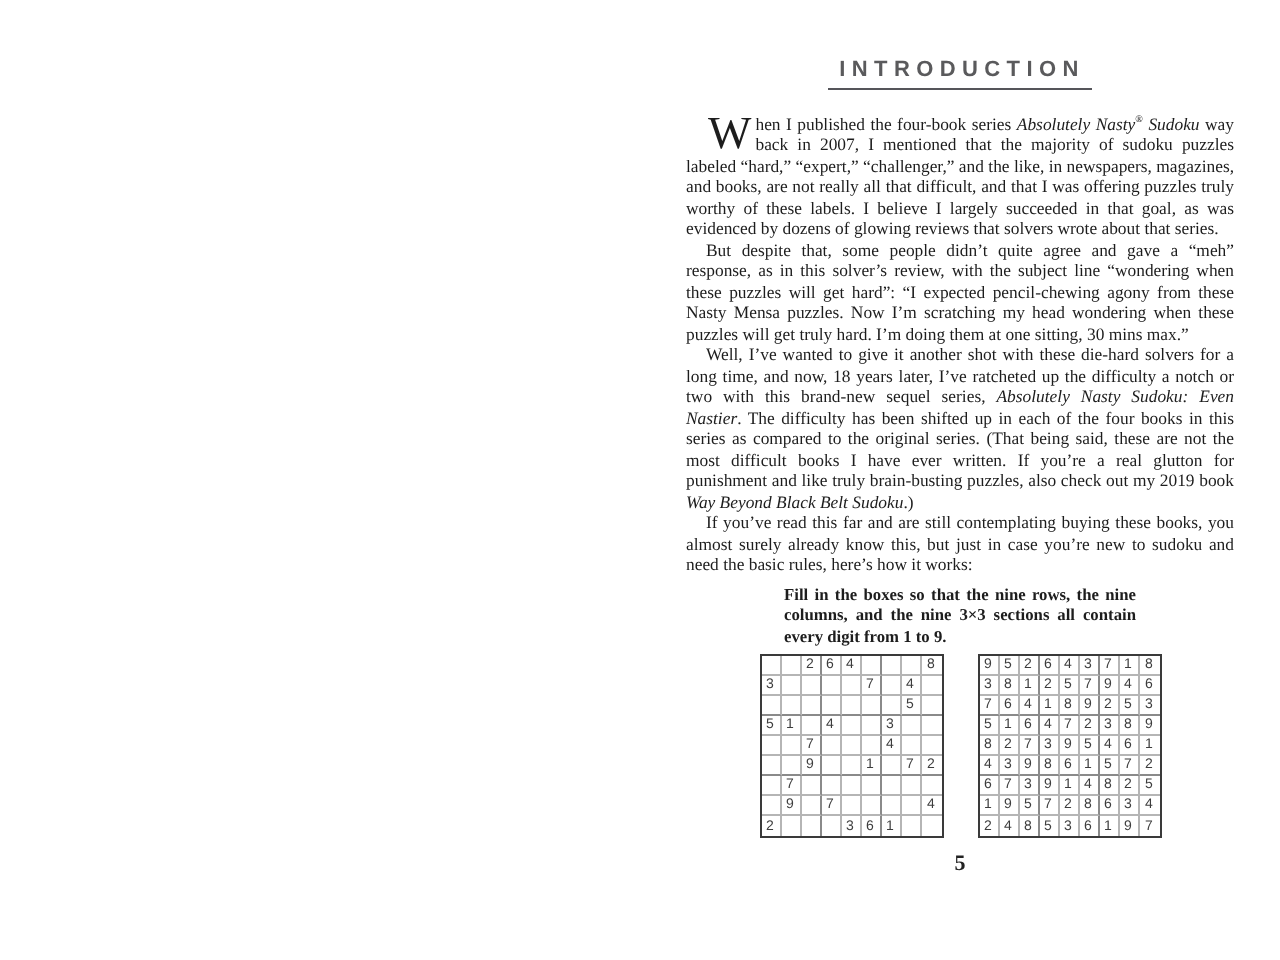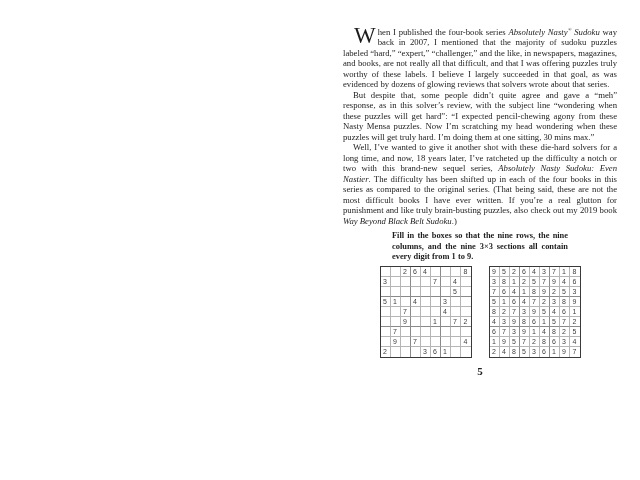--- a/index.html
+++ b/index.html
@@ -58,25 +58,29 @@
     text-align:center; font-weight:bold; font-size:11px;
     margin-top:7px; color:#222222;
     font-family:"Liberation Serif", serif;
   }
 </style>
 </head>
 <body>
 
 <div class="content">
 
+  <div class="heading-wrap">
+    <span class="page-heading">INTRODUCTION</span>
+  </div>
 
   <div class="body-text" id="body-text">
       <p><span class="dropcap">W</span><span>hen I published the four-book series </span><i>Absolutely Nasty</i><span class="sup">®</span><i> Sudoku</i><span> way back in 2007, I mentioned that the majority of sudoku puzzles labeled “hard,” “expert,” “challenger,” and the like, in newspapers, magazines, and books, are not really all that difficult, and that I was offering puzzles truly worthy of these labels. I believe I largely succeeded in that goal, as was evidenced by dozens of glowing reviews that solvers wrote about that series.</span></p>
       <p class="indent"><span>But despite that, some people didn’t quite agree and gave a “meh” response, as in this solver’s review, with the subject line “wondering when these puzzles will get hard”: “I expected pencil-chewing agony from these Nasty Mensa puzzles. Now I’m scratching my head wondering when these puzzles will get truly hard. I’m doing them at one sitting, 30 mins max.”</span></p>
       <p class="indent"><span>Well, I’ve wanted to give it another shot with these die-hard solvers for a long time, and now, 18 years later, I’ve ratcheted up the difficulty a notch or two with this brand-new sequel series, </span><i>Absolutely Nasty Sudoku: Even Nastier</i><span>. The difficulty has been shifted up in each of the four books in this series as compared to the original series. (That being said, these are not the most difficult books I have ever written. If you’re a real glutton for punishment and like truly brain-busting puzzles, also check out my 2019 book </span><i>Way Beyond Black Belt Sudoku</i><span>.)</span></p>
+      <p class="indent"><span>If you’ve read this far and are still contemplating buying these books, you almost surely already know this, but just in case you’re new to sudoku and need the basic rules, here’s how it works:</span></p>
     </div>
 
   <div class="rules-box">Fill in the boxes so that the nine rows, the nine columns, and the nine 3×3 sections all contain every digit from 1 to 9.</div>
 
 
   <div class="grids-row">
     <div class="sudoku-grid" id="grid-puzzle">
         <div class="cell"></div>
         <div class="cell"></div>
         <div class="cell br">2</div>

